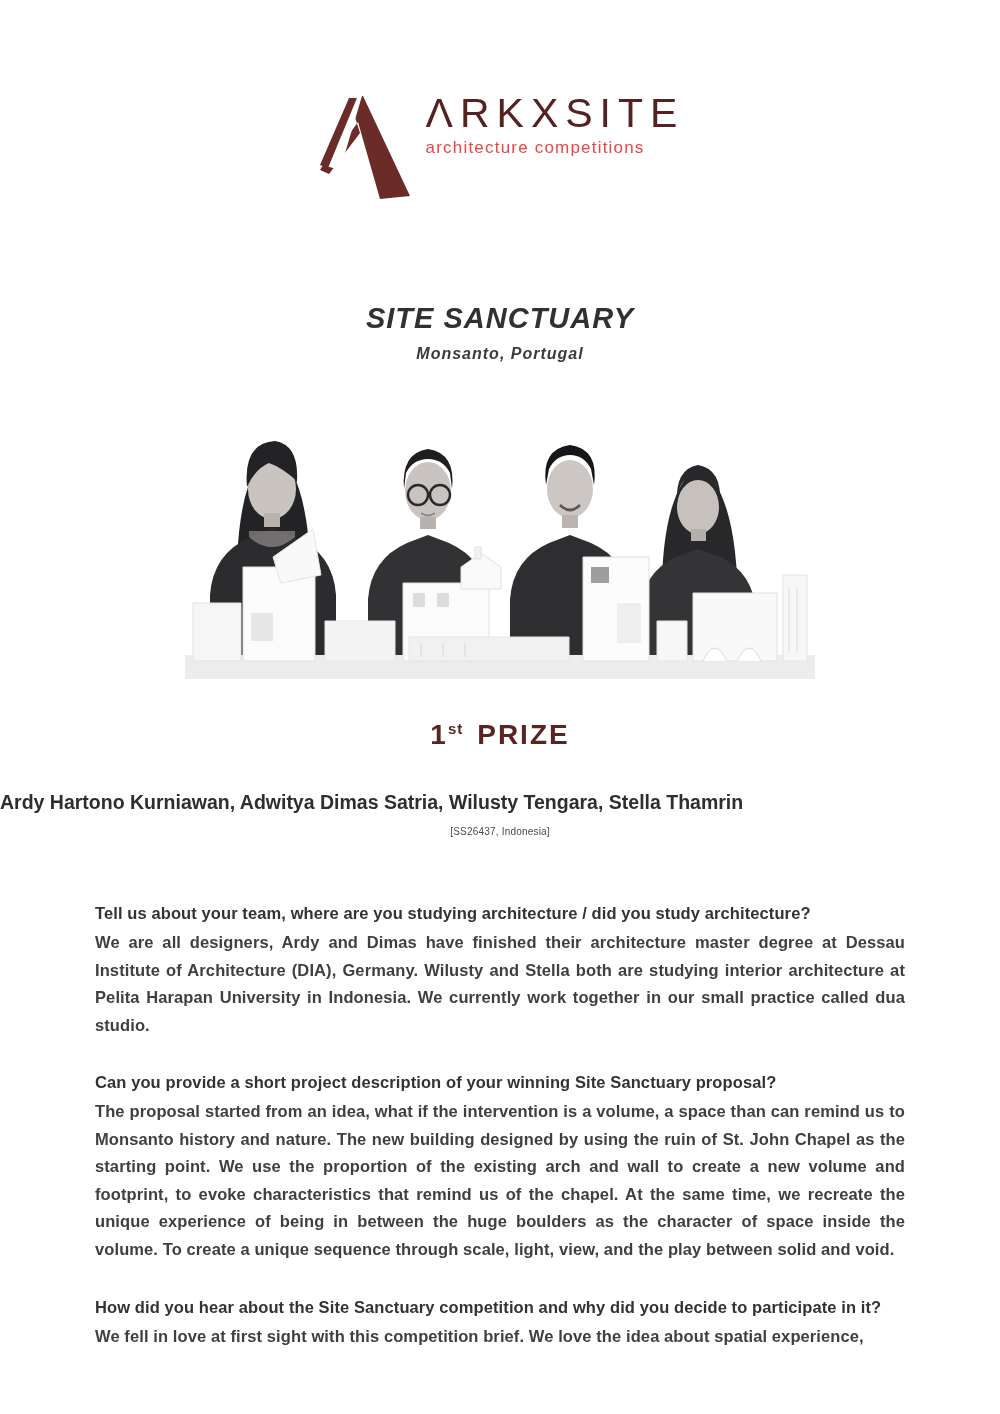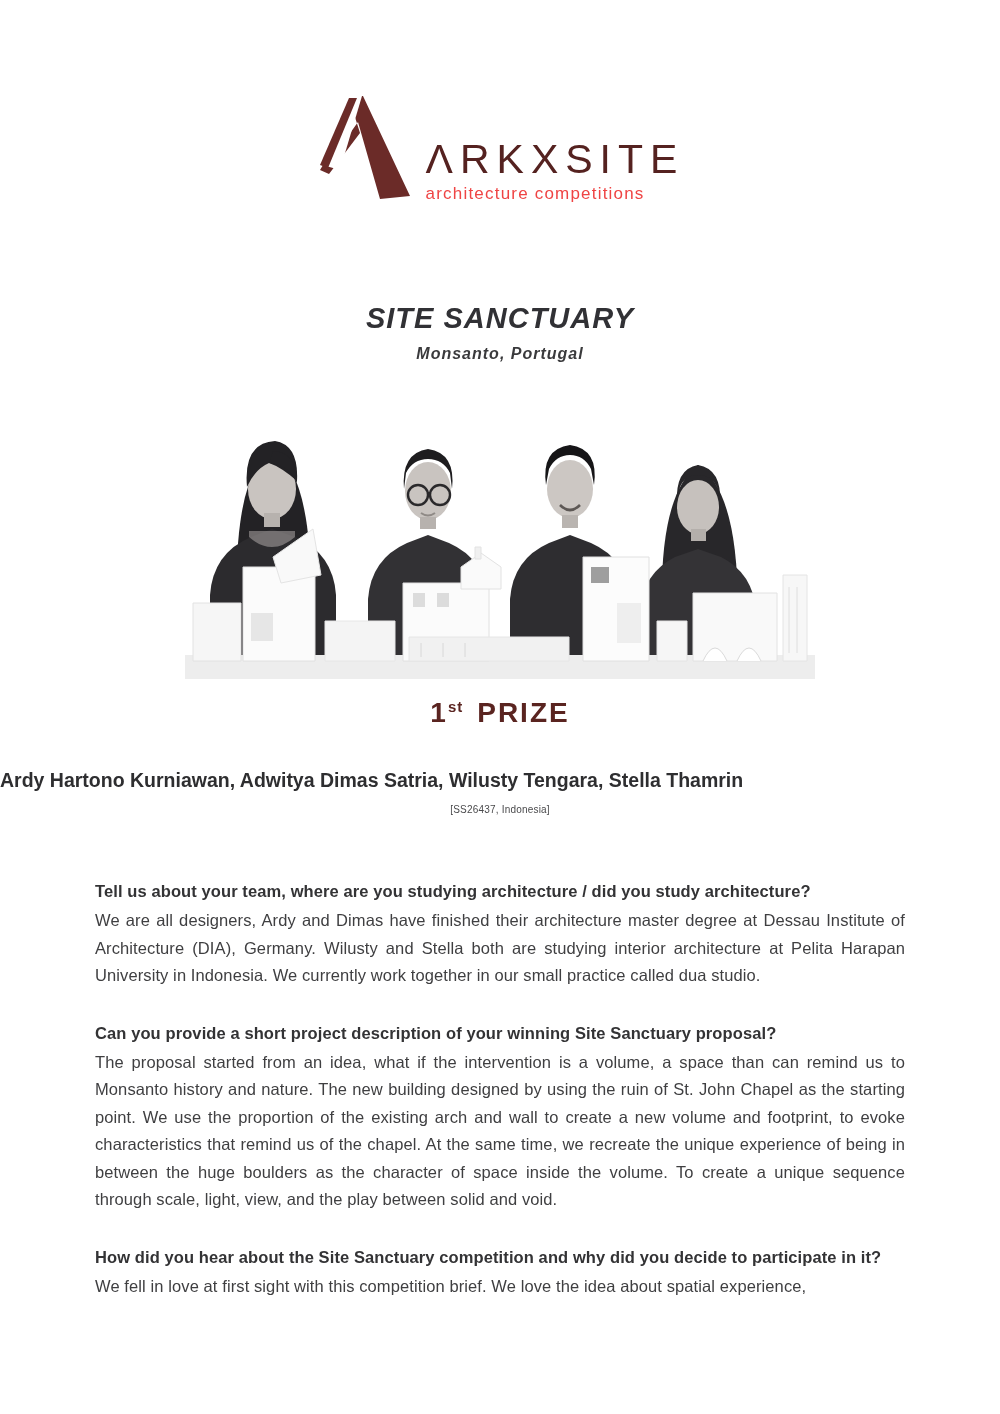--- a/index.html
+++ b/index.html
@@ -7,21 +7,21 @@
     width: 1000px; height: 1414px; overflow: hidden;
     font-family: "Liberation Sans", sans-serif;
     color: #3e3e40;
     -webkit-font-smoothing: antialiased;
   }
   .page { width: 1000px; height: 1414px; position: relative; }
 
   
   .logo-row {
     padding-top: 92px;
-    display: flex; justify-content: center; align-items: flex-end;
+    display: flex; justify-content: center; align-items: flex-start;
   }
   .logo-mark { width: 96px; height: 112px; flex: 0 0 auto; }
   .logo-text { margin-left: 14px; display: flex; flex-direction: column; }
   .brand {
     font-size: 41px; font-weight: 400; letter-spacing: 7px;
     color: #552220; line-height: 1.05;
   }
   .tagline {
     font-size: 17px; font-weight: 400; letter-spacing: 1.2px;
     color: #ef4444; margin-top: 3px;
@@ -37,21 +37,21 @@
     margin-top: 10px; font-size: 16px; font-weight: 700;
     letter-spacing: 1px; color: #3a3a3c;
   }
 
   
   .photo-wrap { margin-top: 44px; display: flex; justify-content: center; }
   .photo { width: 630px; height: 272px; display: block; }
 
   
   .prize {
-    margin-top: 18px; text-align: center;
+    margin-top: 40px; text-align: center;
     color: #5a2420; font-weight: 700; font-size: 28px; letter-spacing: 2px;
   }
   .prize sup { font-size: 15px; vertical-align: super; letter-spacing: 1px; }
   .prize .prize-label { margin-left: 14px; }
 
   
   .team-names {
     margin-top: 40px; text-align: left;
     font-size: 19.5px; font-weight: 700; color: #2e2e30;
   }
@@ -61,21 +61,21 @@
   }
 
   
   .qa-section { margin: 62px 95px 12px 95px; }
   .qa-block { margin-bottom: 29px; }
   .question {
     font-size: 16.5px; font-weight: 700; color: #333335;
     line-height: 1.7; letter-spacing: 0.1px;
   }
   .answer {
-    font-size: 16.5px; font-weight: 400; color: #3f3f41;
+    font-size: 16.5px; font-weight: 700; color: #3f3f41;
     line-height: 1.67; text-align: justify; letter-spacing: 0.1px;
     margin-top: 2px;
   }
 </style>
 </head>
 <body>
 
 <div class="page">
 
   <div class="logo-row">

